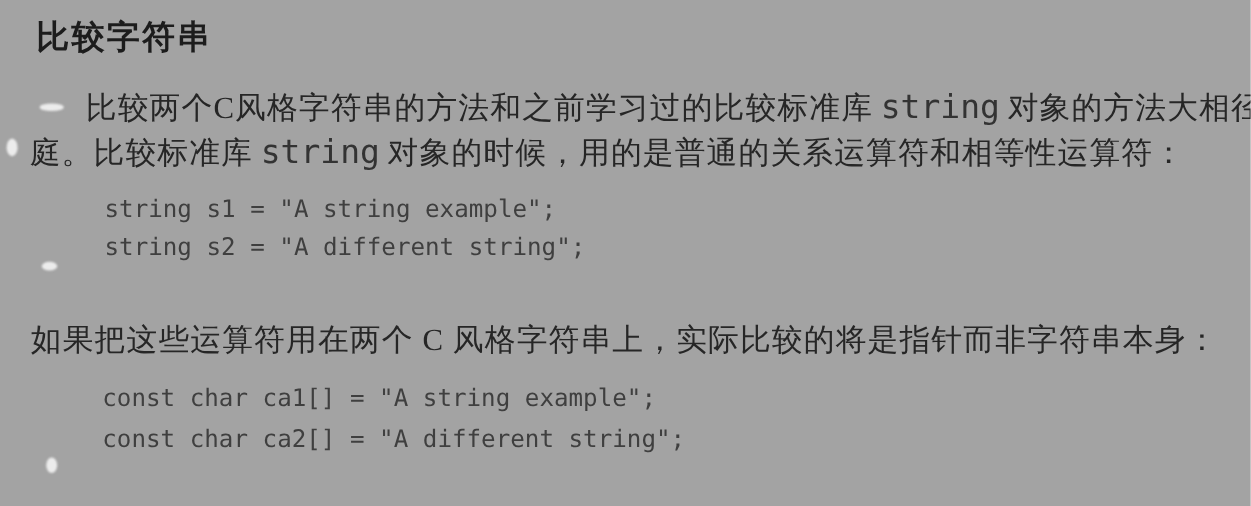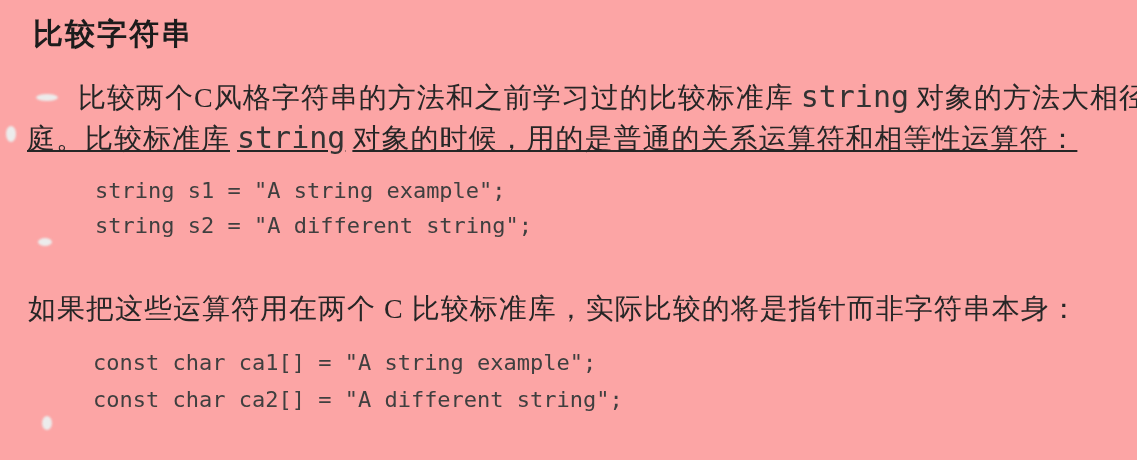--- a/index.html
+++ b/index.html
@@ -3,21 +3,21 @@
 <meta charset="utf-8">
 <style>
   html, body {
     margin: 0;
     padding: 0;
   }
   .page {
     position: relative;
     width: 1137px;
     height: 460px;
-    background: #fca5a5;
+    background: #a3a3a3;
     overflow: hidden;
     font-family: "Liberation Serif", serif;
   }
   
   .smudge {
     position: absolute;
     background: #ececec;
     border-radius: 50%;
     filter: blur(1px);
   }
@@ -69,29 +69,29 @@
   <div class="smudge" style="left:6px; top:126px; width:10px; height:16px;"></div>
   <div class="smudge" style="left:38px; top:238px; width:14px; height:8px;"></div>
   <div class="smudge" style="left:42px; top:416px; width:10px; height:14px;"></div>
 
   <div class="heading">比较字符串</div>
 
   <div class="body-line" style="left:78px; top:79px;">
     <span>比较两个C风格字符串的方法和之前学习过的比较标准库</span><span class="inline-code">string</span><span>对象的方法大相径</span>
   </div>
 
-  <div class="body-line" style="left:27px; top:120px;text-decoration:underline;">
+  <div class="body-line" style="left:27px; top:120px;">
     <span>庭。比较标准库</span><span class="inline-code">string</span><span>对象的时候，用的是普通的关系运算符和相等性运算符：</span>
   </div>
 
   <div class="code-block" style="left:95px; top:173px;">
     <div class="code-line">string s1 = "A string example";</div>
     <div class="code-line">string s2 = "A different string";</div>
   </div>
 
-  <div class="body-line" style="left:28px; top:290px;">如果把这些运算符用在两个 C 比较标准库，实际比较的将是指针而非字符串本身：</div>
+  <div class="body-line" style="left:28px; top:290px;">如果把这些运算符用在两个 C 风格字符串上，实际比较的将是指针而非字符串本身：</div>
 
   <div class="code-block code-block-2" style="left:93px; top:344px;">
     <div class="code-line">const char ca1[] = "A string example";</div>
     <div class="code-line">const char ca2[] = "A different string";</div>
   </div>
 
 </div>
 
 </body></html>

